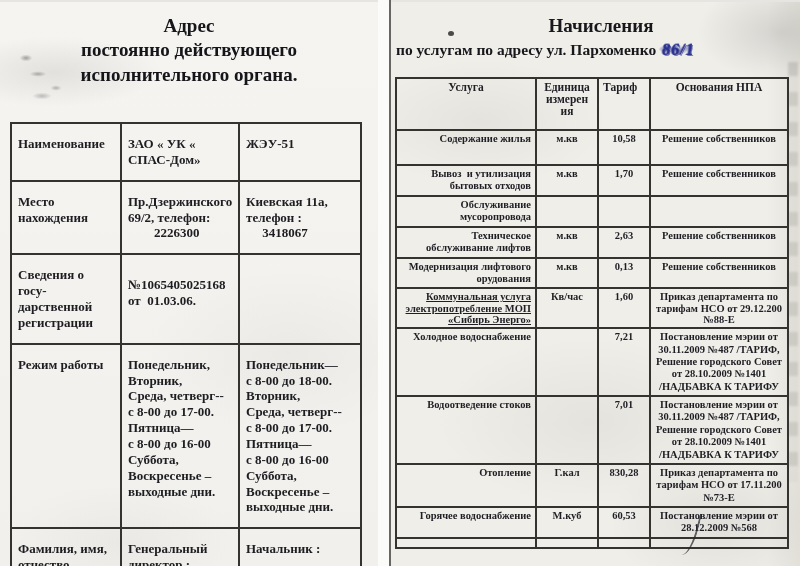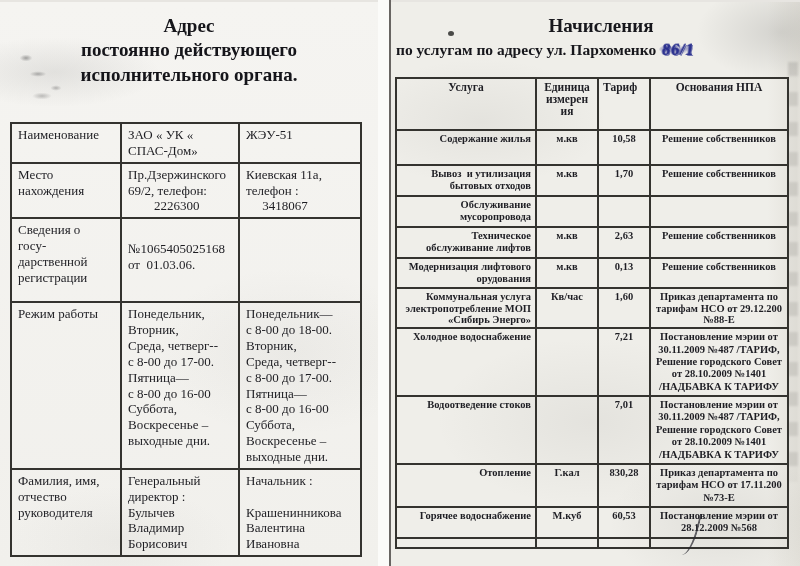--- a/index.html
+++ b/index.html
@@ -34,22 +34,22 @@
 
   
   .l-title {
     position:absolute; top:12px; left:0; width:100%;
     text-align:center; font-weight:bold; font-size:19px; line-height:1.28; color:#15151a;
   }
   .tbl { border-collapse:collapse; table-layout:fixed; }
   .tbl-left { position:absolute; left:10px; top:120px; width:350px; }
   .tbl-left td {
     border:2px solid #34332f;
-    font-weight:normal; font-size:13px; line-height:1.22;
-    padding:3px 6px; vertical-align:top; color:#1d1d22;
+    font-weight:bold; font-size:13px; line-height:1.22;
+    padding:12px 6px; vertical-align:top; color:#1d1d22;
     white-space:pre-wrap; overflow:hidden;
   }
   .lw1 { width:110px; } .lw2 { width:118px; } .lw3 { width:122px; }
 
   
   .r-title {
     position:absolute; top:13px; left:40px; width:340px;
     text-align:center; font-weight:bold; font-size:19px; color:#17171c;
   }
   .r-subtitle {
@@ -249,21 +249,21 @@
         <td class="cell-basis">Решение собственников</td>
       </tr>
       <tr style="height:25px;">
         <td class="cell-service">Модернизация лифтового
 орудования</td>
         <td class="cell-unit">м.кв</td>
         <td class="cell-tariff">0,13</td>
         <td class="cell-basis">Решение собственников</td>
       </tr>
       <tr style="height:33px;">
-        <td class="cell-service" style="line-height:1.08;">Коммунальная услуга
+        <td class="cell-service" style="line-height:1.08;text-decoration:underline;">Коммунальная услуга
 электропотребление МОП
 «Сибирь Энерго»</td>
         <td class="cell-unit">Кв/час</td>
         <td class="cell-tariff">1,60</td>
         <td class="cell-basis" style="line-height:1.08;">Приказ департамента по
 тарифам НСО от 29.12.200
 №88-Е</td>
       </tr>
       <tr style="height:64px;">
         <td class="cell-service faded">Холодное водоснабжение</td>

